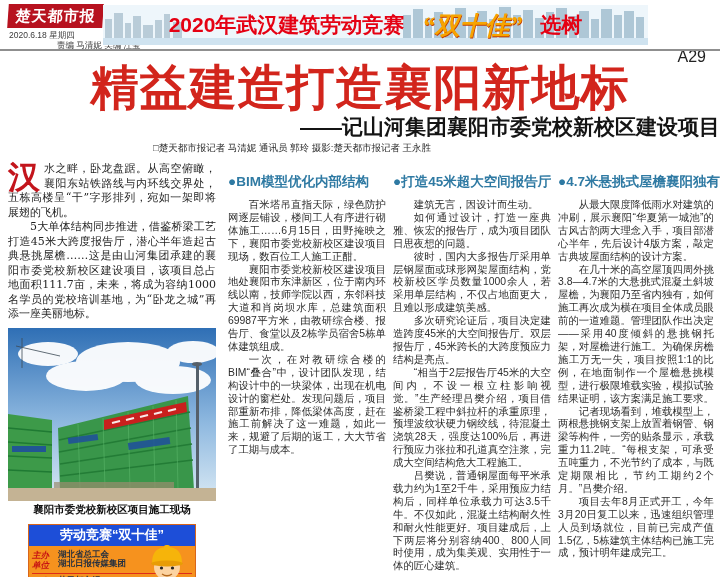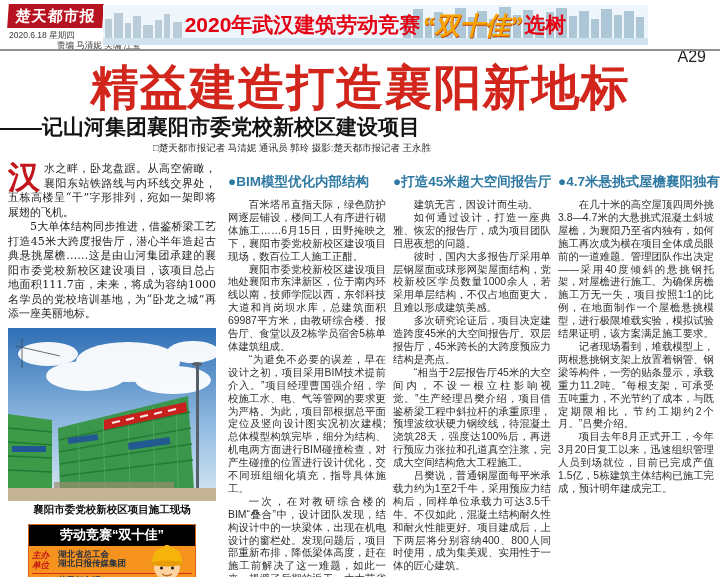--- a/index.html
+++ b/index.html
@@ -17,39 +17,39 @@
     font-family:"Liberation Serif", serif; font-weight:bold; font-size:15px;
     letter-spacing:1px; transform:skewX(-4deg);
   }
   .masthead-date { position:absolute; left:9px; top:30px; font-size:8.5px; color:#3a3a3a; }
   .masthead-editors { position:absolute; left:9px; top:40px; font-size:8.5px; color:#3a3a3a;margin-left:48px; }
 
   .banner { position:absolute; left:103px; top:5px; width:545px; height:40px; overflow:hidden; }
   .banner svg { position:absolute; left:0; top:0; }
   .banner-text {
     position:relative; z-index:2; height:100%;
-    display:flex; align-items:center; justify-content:center; gap:2px;
+    display:flex; align-items:center; justify-content:center; gap:18px;
     white-space:nowrap;
   }
   .banner-main { color:#e50113; font-size:21px; font-weight:900; }
   .banner-hl {
     color:#f7a400; font-size:25px; font-weight:900; font-style:italic;
     font-family:"Liberation Serif", serif;
     text-shadow:0.5px 0.5px 0 #c23a00;
   }
   .page-num { position:absolute; right:14px; top:20px; font-size:16px; color:#222;margin-top:28px; }
   .header-rule { position:absolute; left:0; top:49px; width:720px; height:2px; background:#8f8f8f; }
 
   
   .headline {
     position:absolute; left:0; top:56px; width:720px; text-align:center;
     font-size:48px; font-weight:900; color:#d2251c; letter-spacing:1px;
   }
   .subhead {
-    position:absolute; left:0; top:113px; width:720px; text-align:left;
+    position:absolute; left:0; top:113px; width:720px; text-align:right;
     font-size:21px; font-weight:bold; color:#141414;
   }
   .byline {
     position:absolute; left:0; top:142px; width:584px; text-align:center;
     font-size:9.5px; color:#2a2a2a;
   }
 
   
   .col-left { position:absolute; left:8px; top:162px; width:208px; }
   .lede {
@@ -65,21 +65,21 @@
   .photo-caption {
     margin-top:2px; text-align:center; font-size:10.5px; font-weight:bold; color:#111;
   }
 
   
   .sponsor {
     position:relative; margin:7px auto 0; width:168px; overflow:hidden;
     border:1px solid #d9661a;
   }
   .sponsor-title {
-    background:#000000; color:#fff; font-weight:900; font-size:13px;
+    background:#1d4ed8; color:#fff; font-weight:900; font-size:13px;
     text-align:center; padding:1px 0 2px;
   }
   .sponsor-body { background:#f6921e; padding:2px 3px 3px; }
   .sp-row { display:flex; padding:2px 0; }
   .sp-row.rule { border-bottom:1.5px solid #dd2b1a; }
   .sp-label {
     width:26px; flex:0 0 26px; color:#c71414; font-weight:900; font-size:8.5px;
     line-height:10.5px; white-space:pre-line;font-style:italic;
   }
   .sp-content {
@@ -264,39 +264,39 @@
         <path d="M22 33 Q27 36.5 32 33" stroke="#b56a1e" stroke-width="1.4" fill="none"></path>
       </svg>
     </div>
   </div>
 
   <article class="col col-1">
     <h3>●BIM模型优化内部结构</h3>
     <div class="paras">
         <p>百米塔吊直指天际，绿色防护网逐层铺设，楼间工人有序进行砌体施工……6月15日，田野掩映之下，襄阳市委党校新校区建设项目现场，数百位工人施工正酣。</p>
         <p>襄阳市委党校新校区建设项目地处襄阳市东津新区，位于南内环线以南，技师学院以西，东邻科技大道和肖岗坝水库，总建筑面积69987平方米，由教研综合楼、报告厅、食堂以及2栋学员宿舍5栋单体建筑组成。</p>
-        <p>“为避免不必要的误差，早在设计之初，项目采用BIM技术提前介入。”项目经理曹国强介绍，学校施工水、电、气等管网的要求更为严格。为此，项目部根据总平面定位及竖向设计图实况初次建模;总体模型构筑完毕，细分为结构、机电两方面进行BIM碰撞检查，对产生碰撞的位置进行设计优化，交不同班组细化填充，指导具体施工。</p>
         <p>一次，在对教研综合楼的BIM“叠合”中，设计团队发现，结构设计中的一块梁体，出现在机电设计的窗栏处。发现问题后，项目部重新布排，降低梁体高度，赶在施工前解决了这一难题，如此一来，规避了后期的返工，大大节省了工期与成本。</p>
       </div>
   </article>
 
   <article class="col col-2">
     <h3>●打造45米超大空间报告厅</h3>
     <div class="paras">
         <p>建筑无言，因设计而生动。</p>
         <p>如何通过设计，打造一座典雅、恢宏的报告厅，成为项目团队日思夜想的问题。</p>
         <p>彼时，国内大多报告厅采用单层钢屋面或球形网架屋面结构，党校新校区学员数量1000余人，若采用单层结构，不仅占地面更大，且难以形成建筑美感。</p>
         <p>多次研究论证后，项目决定建造跨度45米的大空间报告厅。双层报告厅，45米跨长的大跨度预应力结构是亮点。</p>
         <p>“相当于2层报告厅45米的大空间内，不设一根立柱影响视觉。”生产经理吕樊介绍，项目借鉴桥梁工程中斜拉杆的承重原理，预埋波纹状硬力钢绞线，待混凝土浇筑28天，强度达100%后，再进行预应力张拉和孔道真空注浆，完成大空间结构危大工程施工。</p>
         <p>吕樊说，普通钢屋面每平米承载力约为1至2千牛，采用预应力结构后，同样单位承载力可达3.5千牛。不仅如此，混凝土结构耐久性和耐火性能更好。项目建成后，上下两层将分别容纳400、800人同时使用，成为集美观、实用性于一体的匠心建筑。</p>
       </div>
   </article>
 
   <article class="col col-3">
     <h3>●4.7米悬挑式屋檐襄阳独有</h3>
     <div class="paras">
+        <p>从最大限度降低雨水对建筑的冲刷，展示襄阳“华夏第一城池”的古风古韵两大理念入手，项目部潜心半年，先后设计4版方案，敲定古典坡屋面结构的设计方案。</p>
         <p>在几十米的高空屋顶四周外挑3.8—4.7米的大悬挑式混凝土斜坡屋檐，为襄阳乃至省内独有，如何施工再次成为横在项目全体成员眼前的一道难题。管理团队作出决定——采用40度倾斜的悬挑钢托架，对屋檐进行施工。为确保房檐施工万无一失，项目按照1:1的比例，在地面制作一个屋檐悬挑模型，进行极限堆载实验，模拟试验结果证明，该方案满足施工要求。</p>
         <p>记者现场看到，堆载模型上，两根悬挑钢支架上放置着钢管、钢梁等构件，一旁的贴条显示，承载重力11.2吨。“每根支架，可承受五吨重力，不光节约了成本，与既定期限相比，节约工期约2个月。”吕樊介绍。</p>
         <p>项目去年8月正式开工，今年3月20日复工以来，迅速组织管理人员到场就位，目前已完成产值1.5亿，5栋建筑主体结构已施工完成，预计明年建成完工。</p>
       </div>
   </article>
 
 </div>
 
 </body></html>

